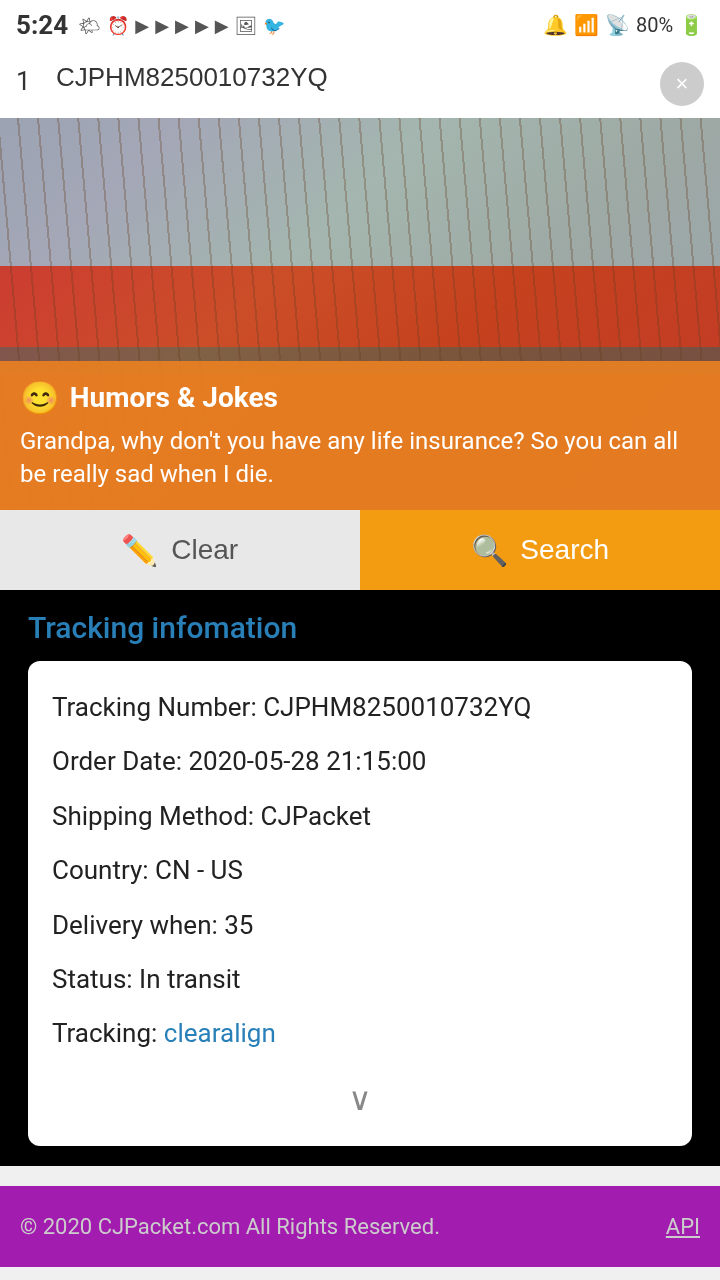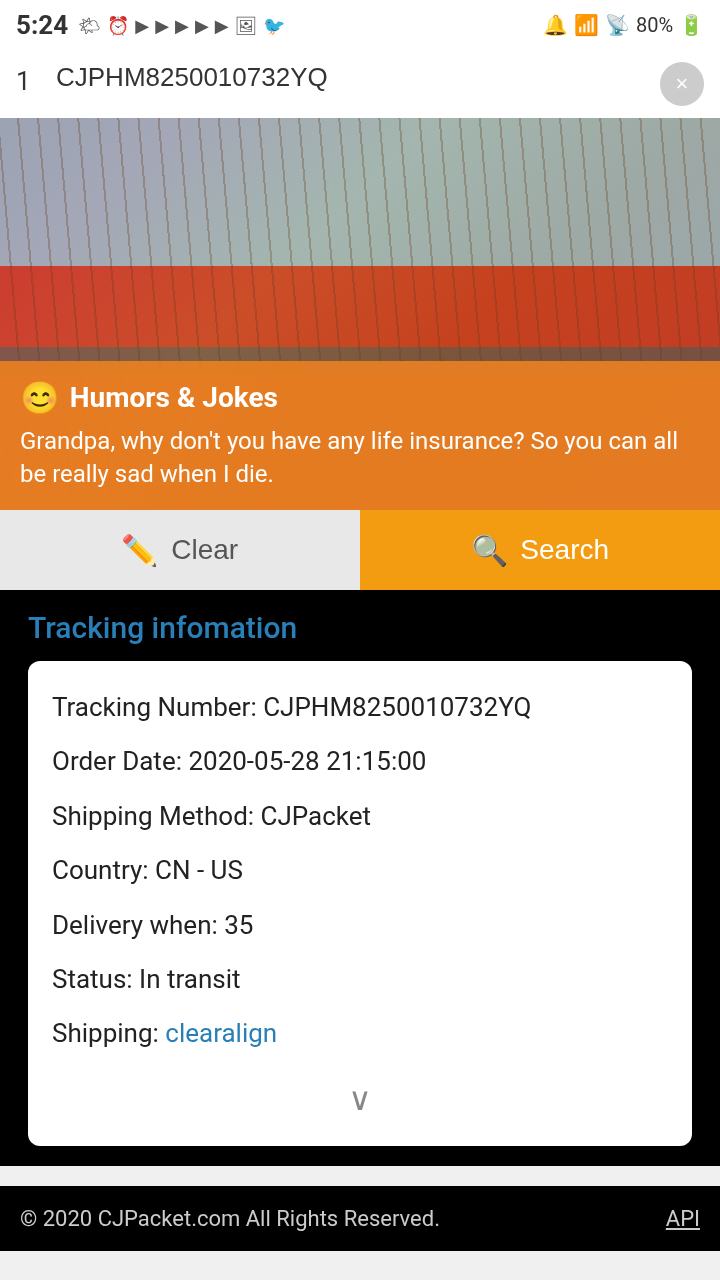--- a/index.html
+++ b/index.html
@@ -234,23 +234,23 @@
       padding: 10px 0 0 0;
     }
     .chevron-down {
       font-size: 32px;
       color: #888;
       cursor: pointer;
     }
 
     
     .footer {
-      background: #000000;
+      background: #a21caf;
       color: #ccc;
-      padding: 20px 20px;
+      padding: 28px 20px;
       display: flex;
       align-items: center;
       justify-content: space-between;
       margin-top: 20px;
     }
     .footer-text {
       font-size: 22px;
       color: #ccc;
     }
     .footer-api {
@@ -333,21 +333,21 @@
     <div class="info-row">
       <span class="info-label">Country: </span><span class="info-value">CN - US</span>
     </div>
     <div class="info-row">
       <span class="info-label">Delivery when: </span><span class="info-value">35</span>
     </div>
     <div class="info-row">
       <span class="info-label">Status: </span><span class="info-value">In transit</span>
     </div>
     <div class="info-row">
-      <span class="info-label">Shipping: </span><a class="info-link" href="#">clearalign</a>
+      <span class="info-label">Tracking: </span><a class="info-link" href="#">clearalign</a>
     </div>
 
     <div class="expand-btn">
       <span class="chevron-down">∨</span>
     </div>
   </div>
 </div>
 
 <div class="footer">
   <span class="footer-text">© 2020 CJPacket.com All Rights Reserved.</span>

